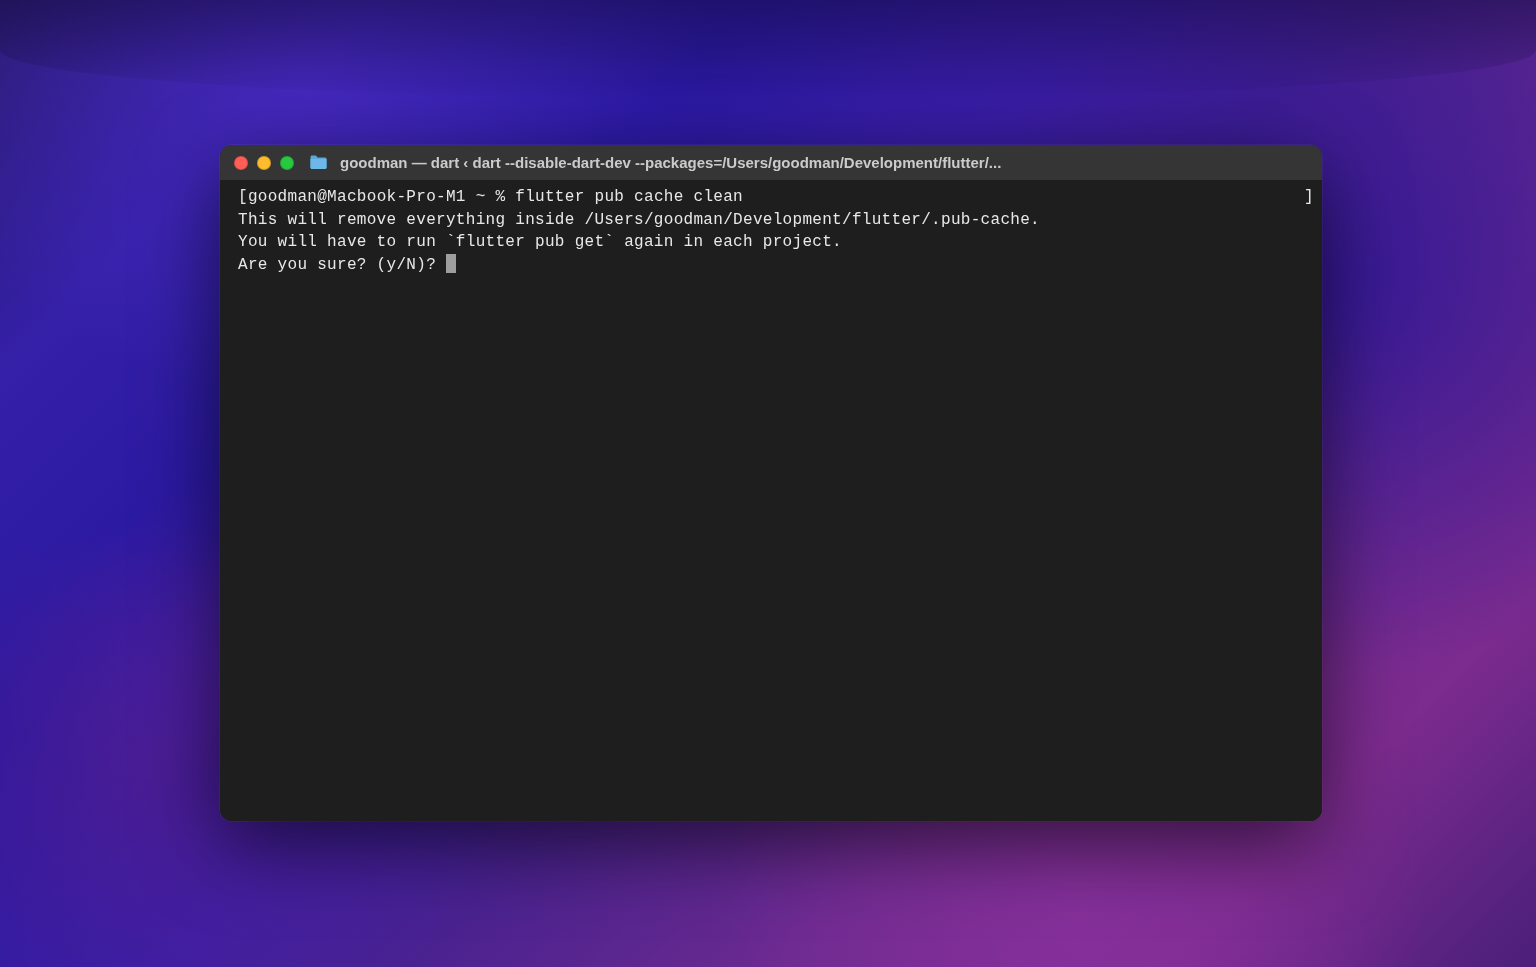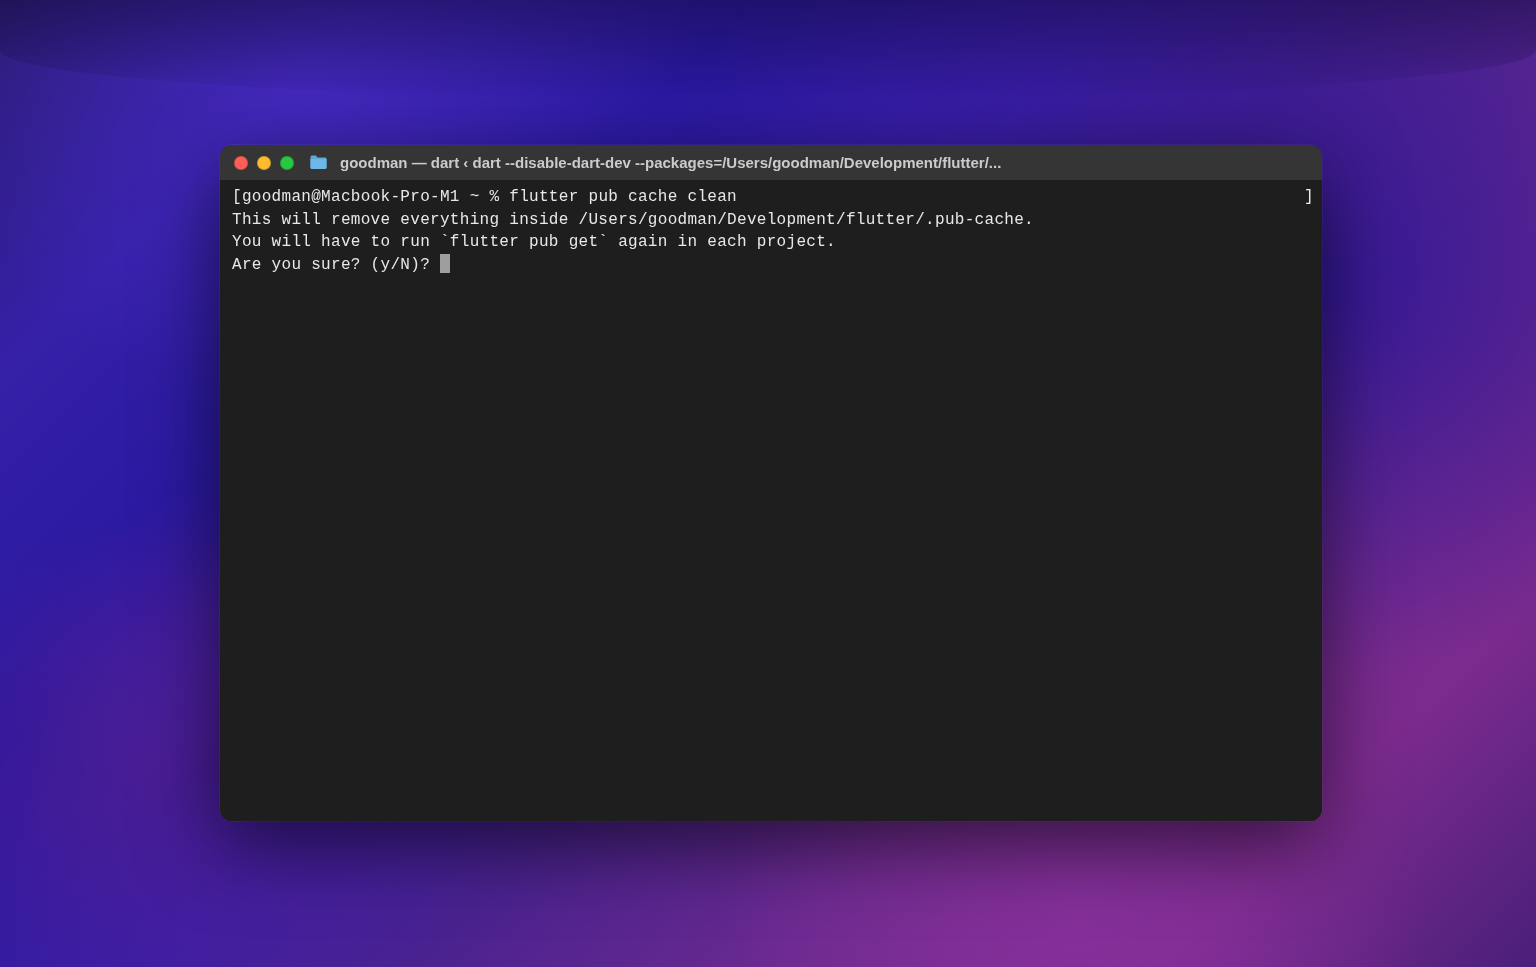--- a/index.html
+++ b/index.html
@@ -120,21 +120,21 @@
       white-space: nowrap;
       overflow: hidden;
       text-overflow: ellipsis;
       margin-left: 4px;
       flex: 1;
     }
 
     .terminal-body {
       flex: 1;
       background: #1e1e1e;
-      padding: 6px 12px;
+      padding: 6px 18px;
       font-family: "SF Mono", Menlo, Monaco, "Courier New", monospace;
       font-size: 16px;
       line-height: 22.5px;
       color: #e8e8e8;
       white-space: pre;
       overflow: hidden;
       position: relative;
       letter-spacing: 0.3px;
     }
 

